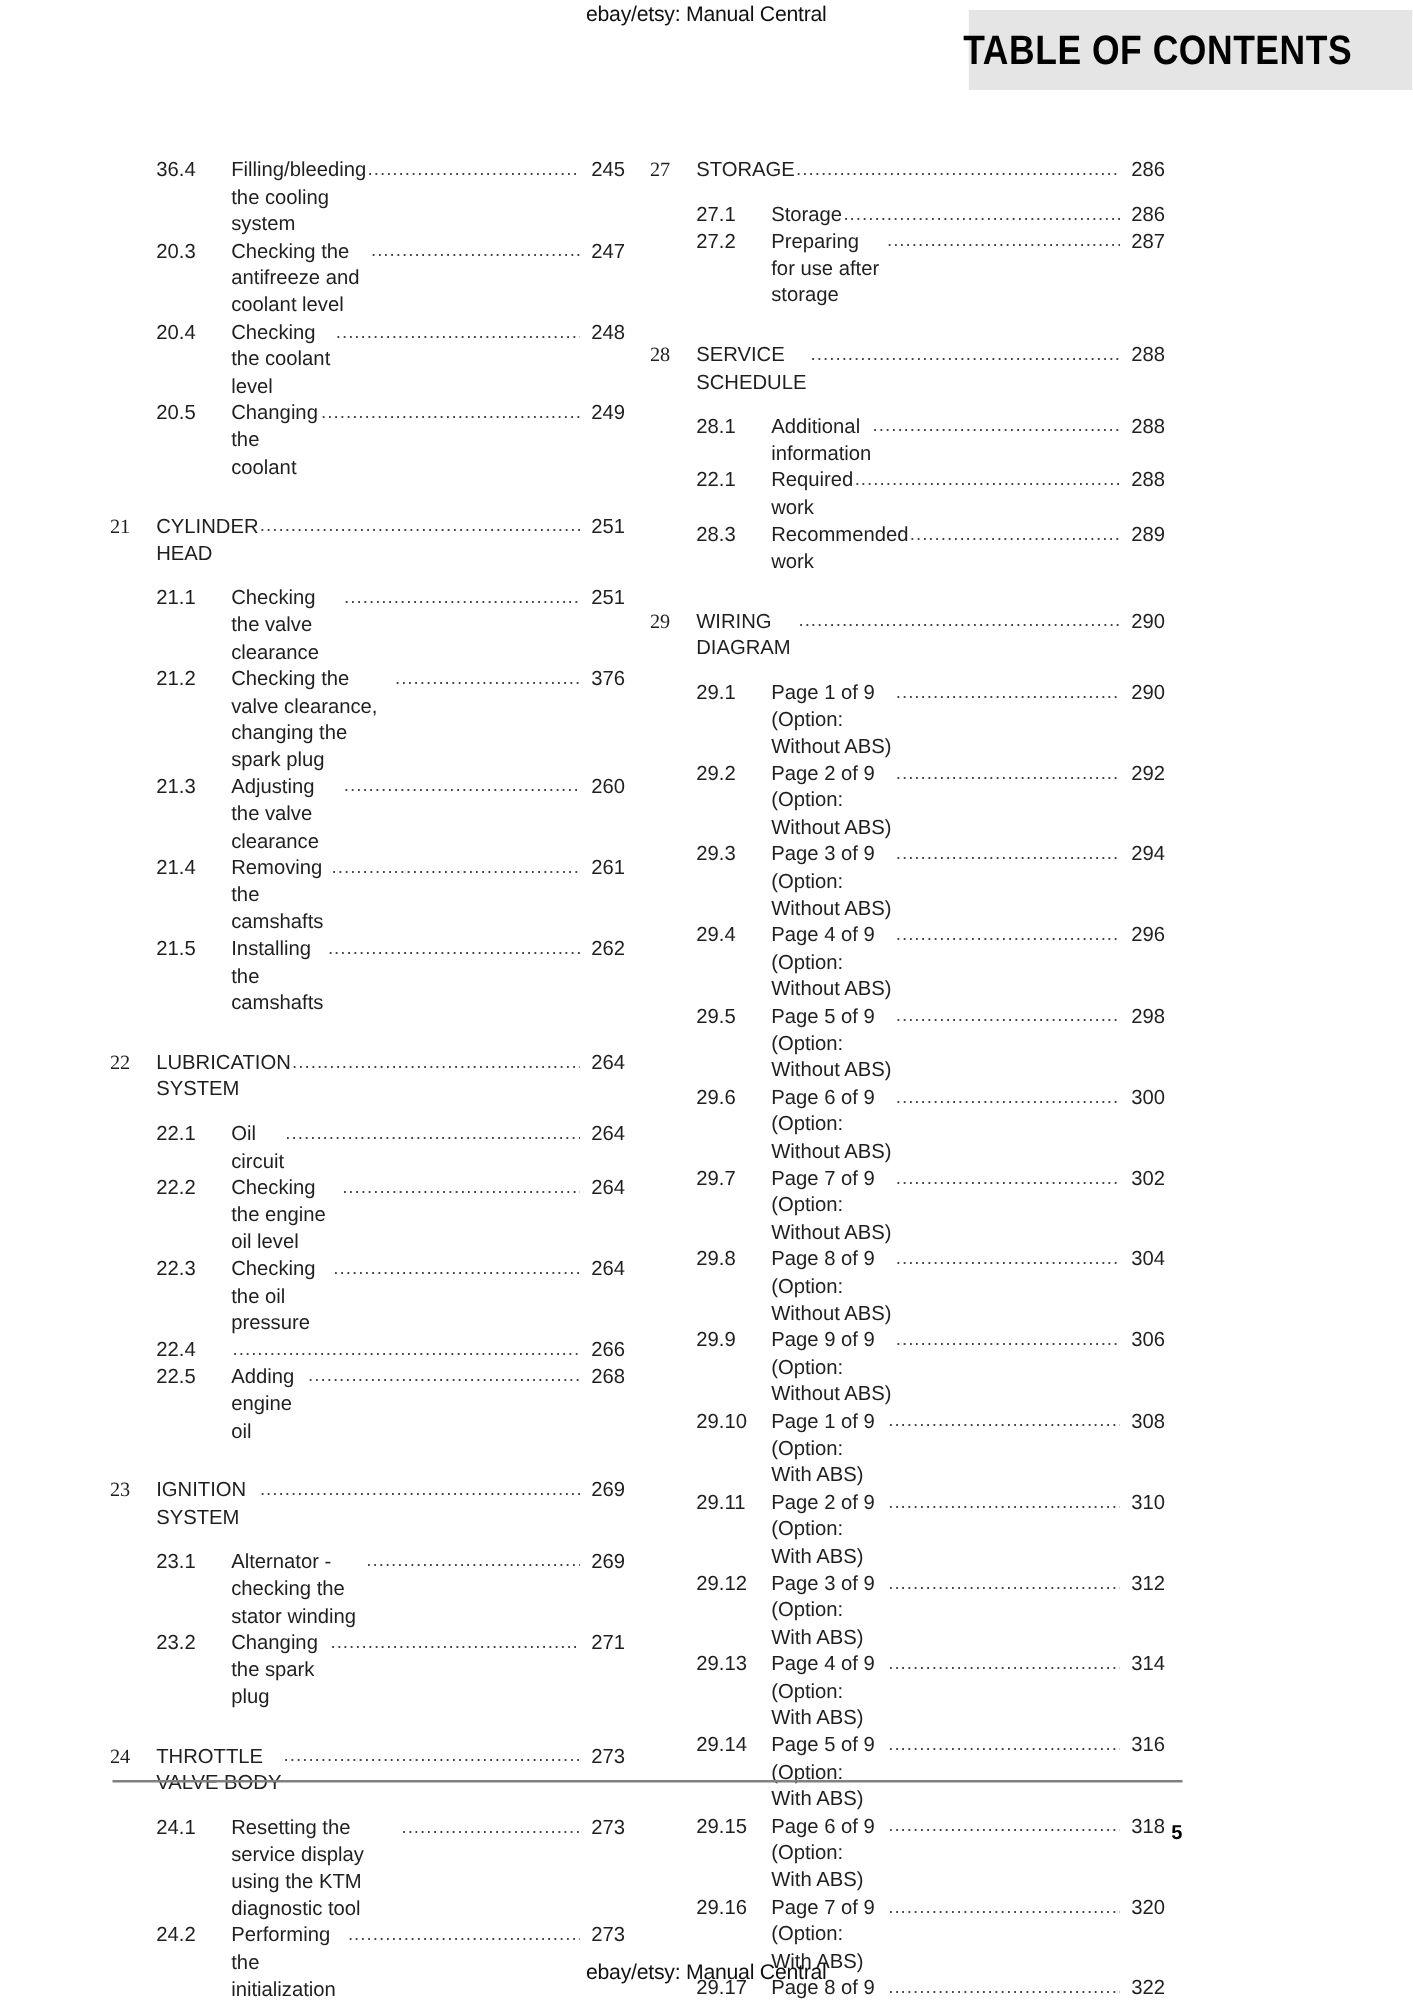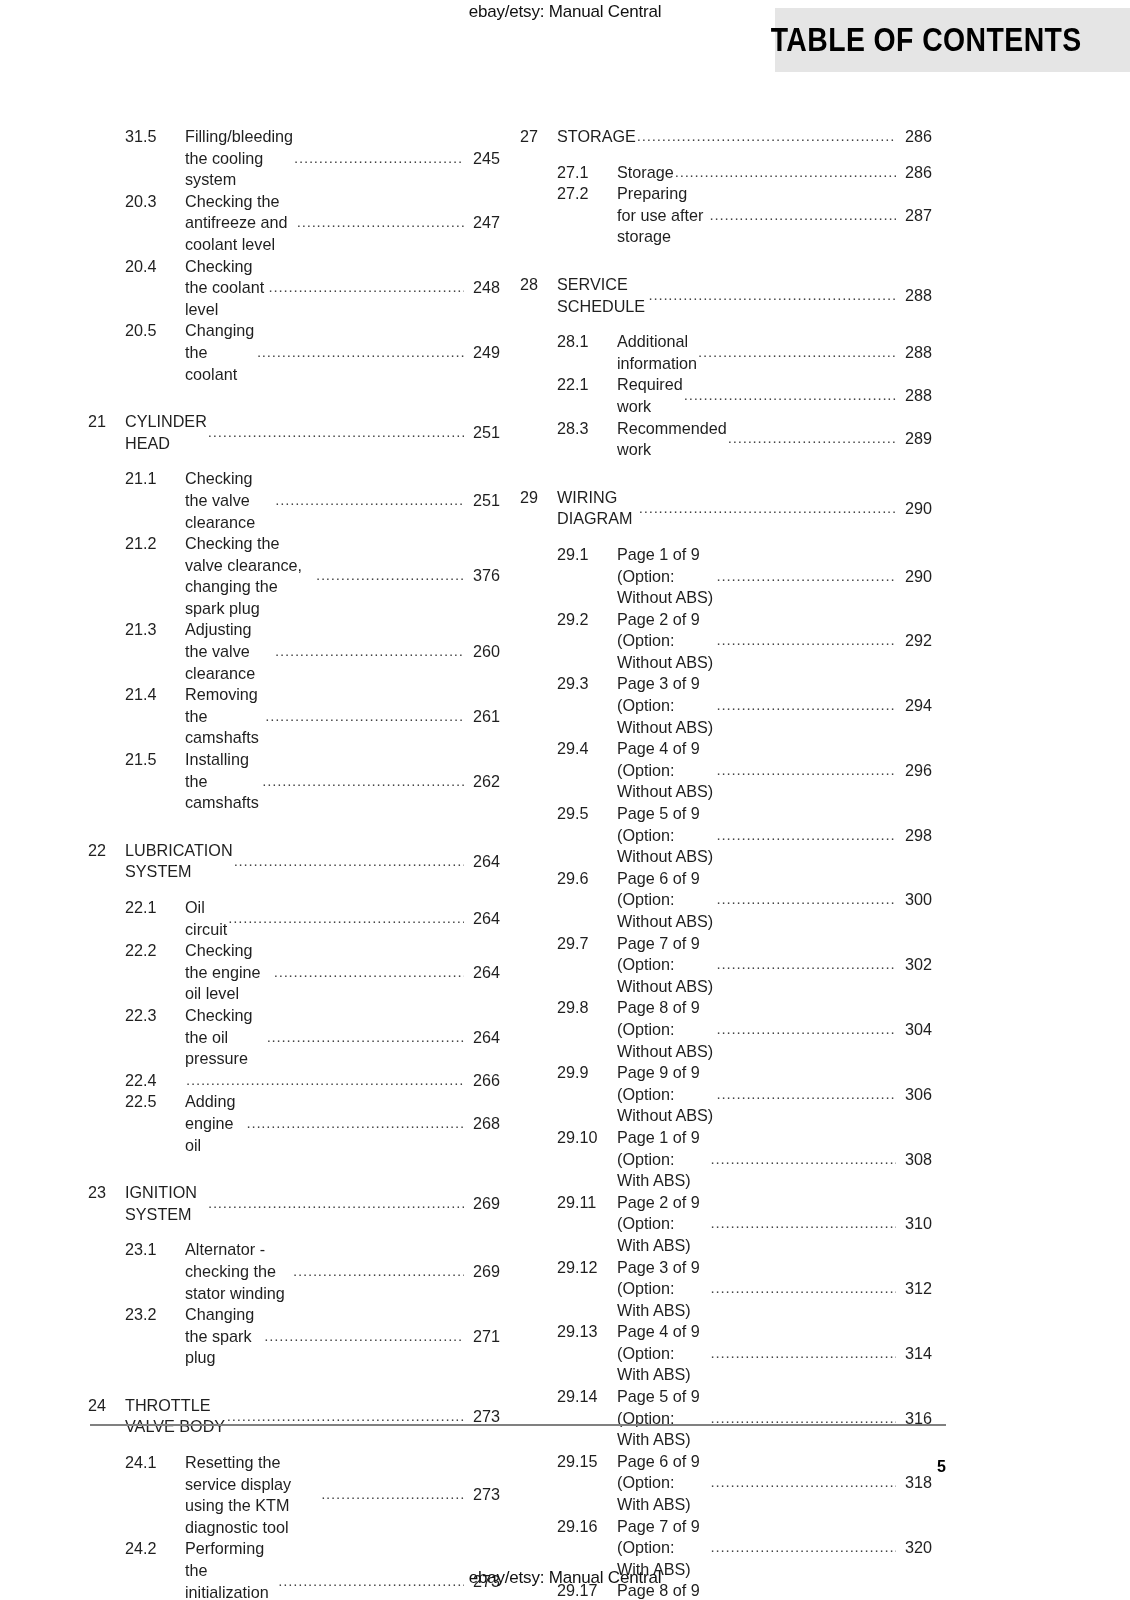--- a/index.html
+++ b/index.html
@@ -74,31 +74,31 @@
   .row.chapter {
     margin-top: 26px;
     margin-bottom: 14px;
   }
   .row.first-chapter { margin-top: 0; }
 
   .num {
     flex: 0 0 auto;
     text-align: left;
   }
-  .num.chapter-num  { width: 37px; }
+  .num.chapter-num  { width: 37px; font-family: Liberation Serif, serif; }
   .num.section-num  { width: 60px; margin-left: 37px; }
 
   .body {
     flex: 1 1 auto;
     min-width: 0;
     white-space: normal;
   }
   .titleline {
     display: flex;
-    align-items: center;
+    align-items: flex-start;
     width: 100%;
   }
   .ttl {
     flex: 0 1 auto;
     white-space: normal;
     overflow-wrap: break-word;
   }
   .lead {
     flex: 1 1 auto;
     overflow: hidden;
@@ -151,21 +151,21 @@
 
 <div class="wm-top">ebay/etsy: Manual Central</div>
 
 <div class="toc-band">
   <div class="toc-band-label">TABLE OF CONTENTS</div>
 </div>
 
 <div class="columns">
   <div class="col col-left" id="col-left">
       <div class="row section">
-        <div class="num section-num">31.5</div>
+        <div class="num section-num">36.4</div>
         <div class="body">
           <div class="titleline">
             <span class="ttl">Filling/bleeding the cooling system</span>
             <span class="lead">..........................................................................................</span>
             <span class="pg">245</span>
           </div>
         </div>
       </div>
       <div class="row section">
         <div class="num section-num">20.3</div>

